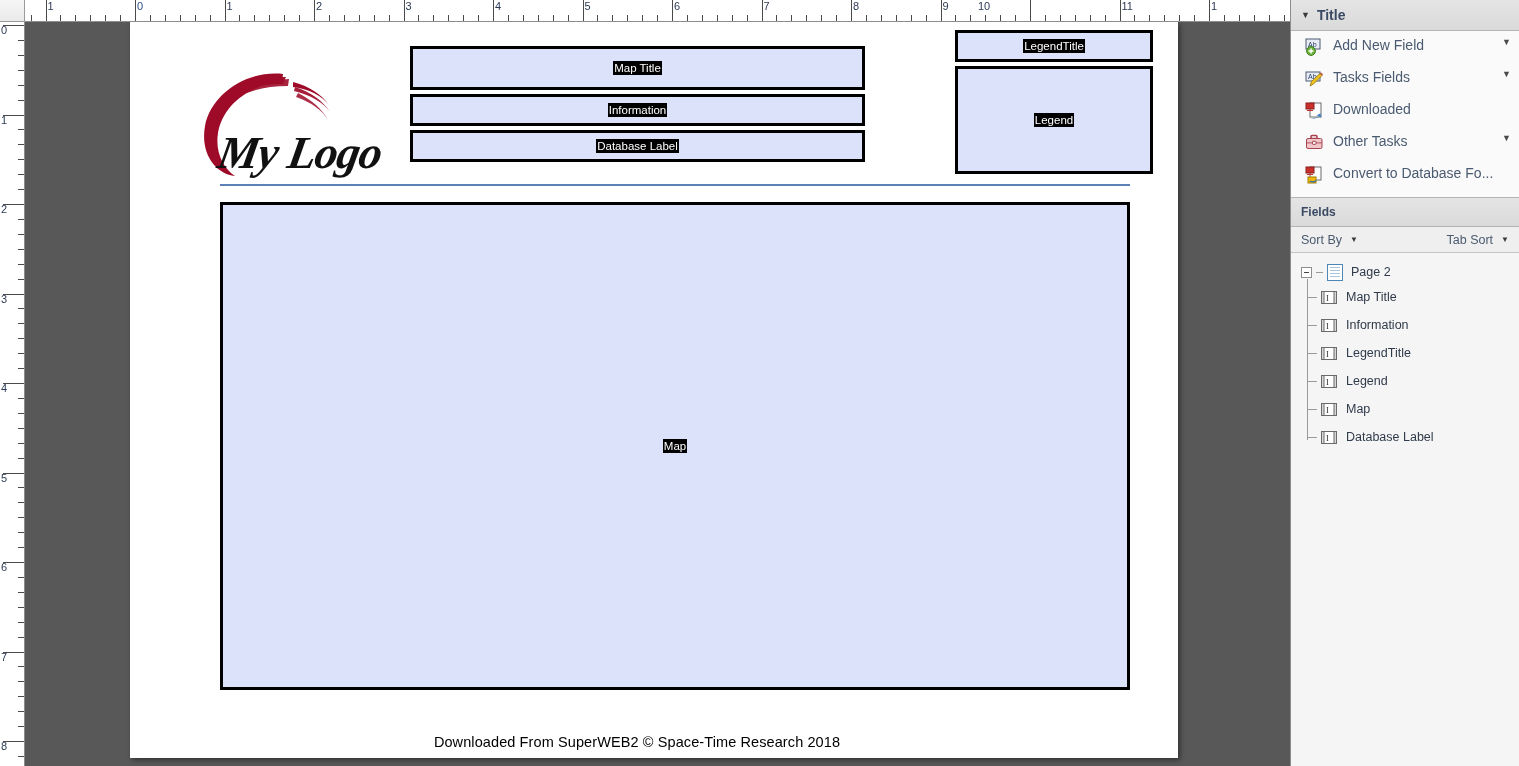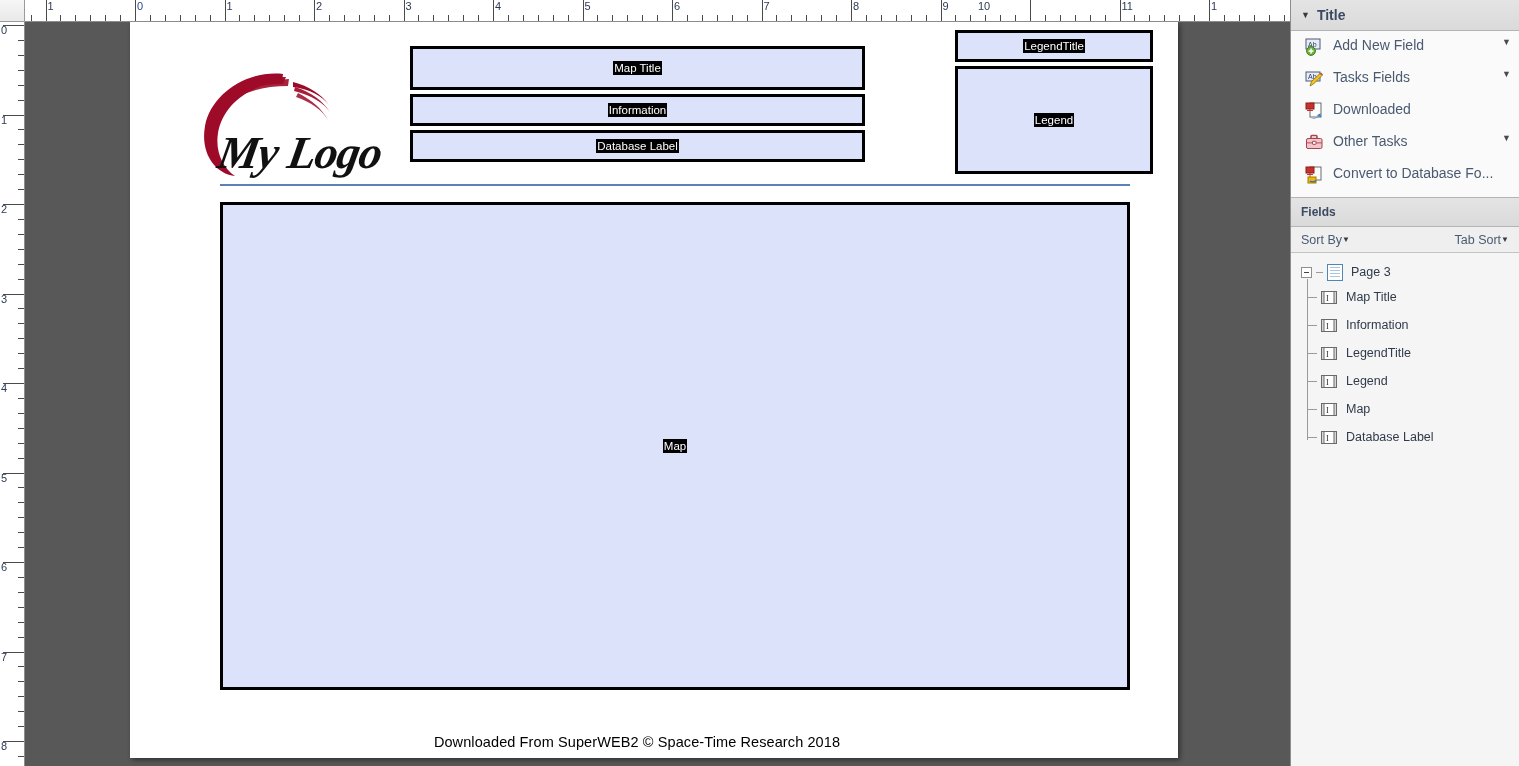--- a/index.html
+++ b/index.html
@@ -126,21 +126,21 @@
     border-top:1px solid #b4b4b4; border-bottom:1px solid #b4b4b4;
     display:flex; align-items:center; padding-left:10px;
   }
   .panel-subheader .ptitle{ font-size:12px; font-weight:bold; color:#3b4a63; }
 
   .sortbar{
     height:26px; background:#efefef; border-bottom:1px solid #c4c4c4;
     display:flex; align-items:center; justify-content:space-between;
     padding:0 10px; font-size:12.5px; color:#4a5a70;
   }
-  .sortbar .sbitem{ display:flex; align-items:center; gap:0;justify-content:center; }
+  .sortbar .sbitem{ display:flex; align-items:center; gap:8px;justify-content:center; }
   .sortbar .sbcaret{ font-size:8px; color:#3a3a3a; }
 
   .tree{ background:#f5f5f5; padding-top:8px; font-size:12.5px; color:#2f3a4a; }
   .tree-root{ display:flex; align-items:center; gap:4px; padding-left:10px; height:22px; }
   .expander{
     width:11px; height:11px; border:1px solid #8f8f8f; background:#fff;
     position:relative; flex:0 0 11px;
   }
   .expander::before{
     content:""; position:absolute; left:2px; top:4px; width:5px; height:1px; background:#444;
@@ -473,21 +473,21 @@
         <span>Tab Sort</span>
         <span class="sbcaret">▼</span>
       </span>
     </div>
 
     <div class="tree">
       <div class="tree-root">
         <span class="expander"></span>
         <span class="hline"></span>
         <span class="page-icon"></span>
-        <span class="rlabel">Page 3</span>
+        <span class="rlabel">Page 2</span>
       </div>
       <div class="tree-children" id="treeChildren">
           <div class="tree-item">
             <span class="tlead"></span>
             <span class="fld-icon"><svg width="16" height="13" viewBox="0 0 16 13">
                 <rect x="0.5" y="0.5" width="15" height="12" fill="#ffffff" stroke="#6a6a6a"></rect>
                 <rect x="0.5" y="0.5" width="2.5" height="12" fill="#d7d7d7" stroke="#6a6a6a"></rect>
                 <rect x="13" y="0.5" width="2.5" height="12" fill="#d7d7d7" stroke="#6a6a6a"></rect>
                 <text x="5" y="9.5" font-size="8" font-family="Liberation Serif, serif" fill="#222">I</text>
               </svg></span>

